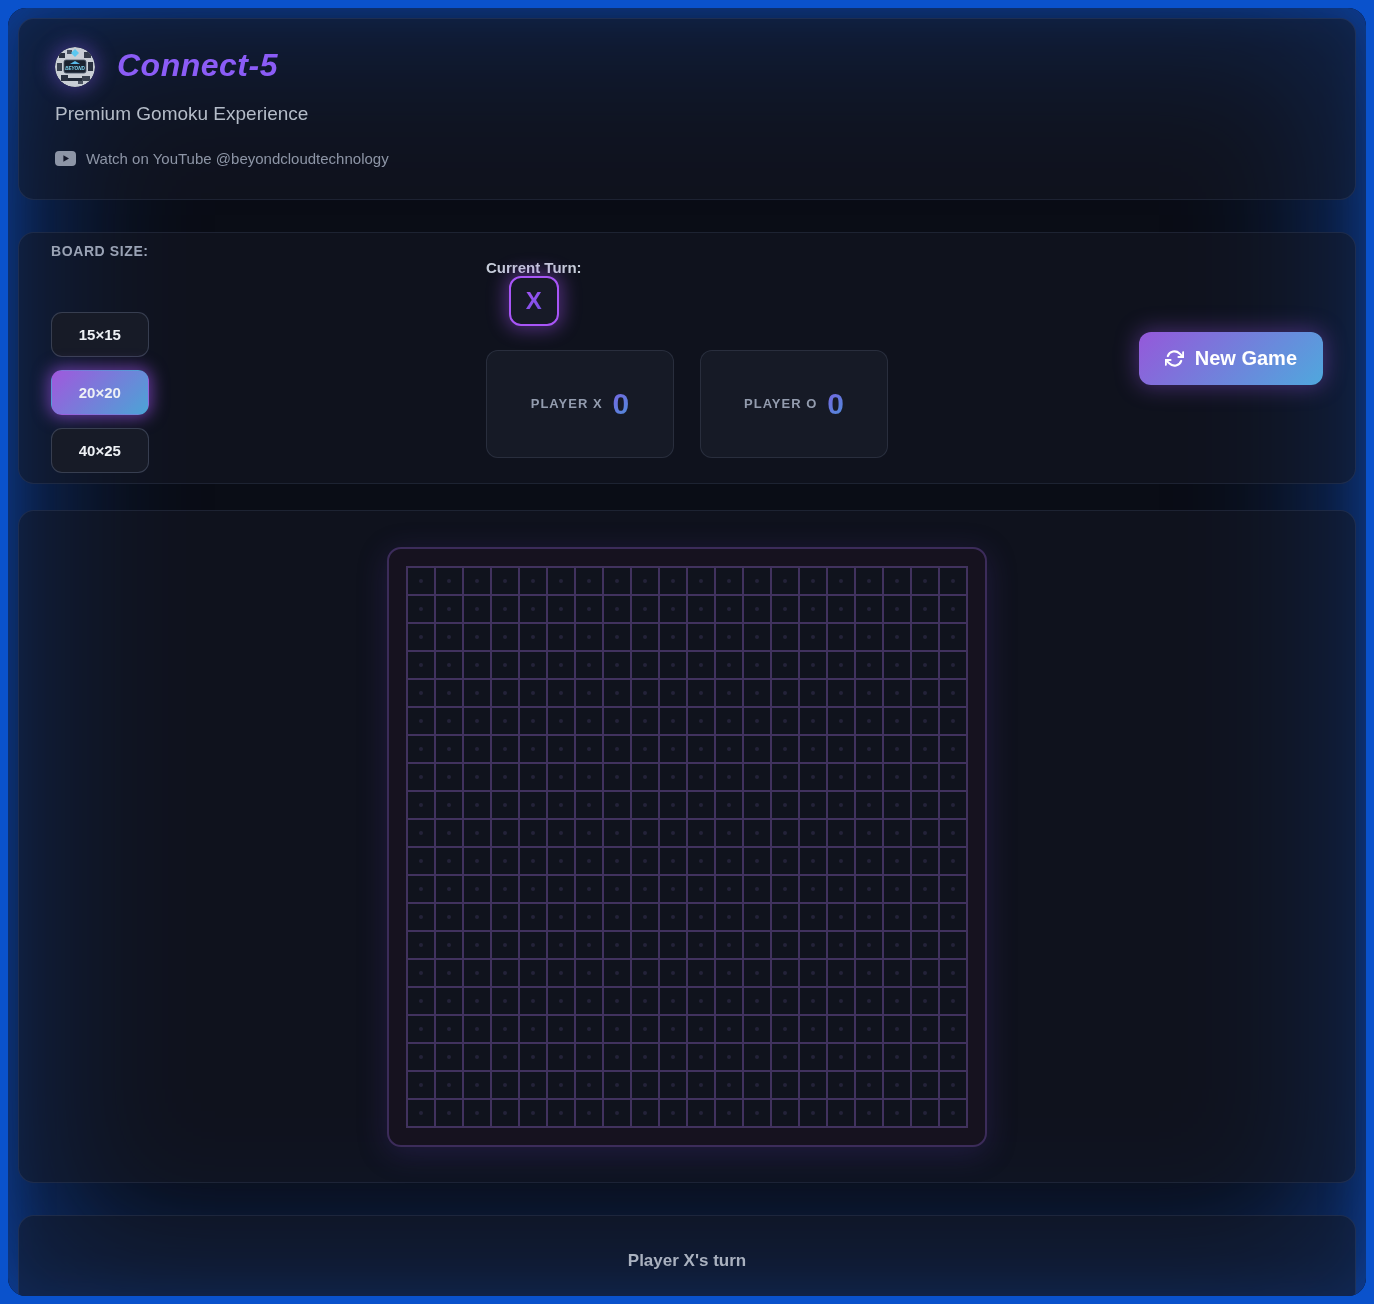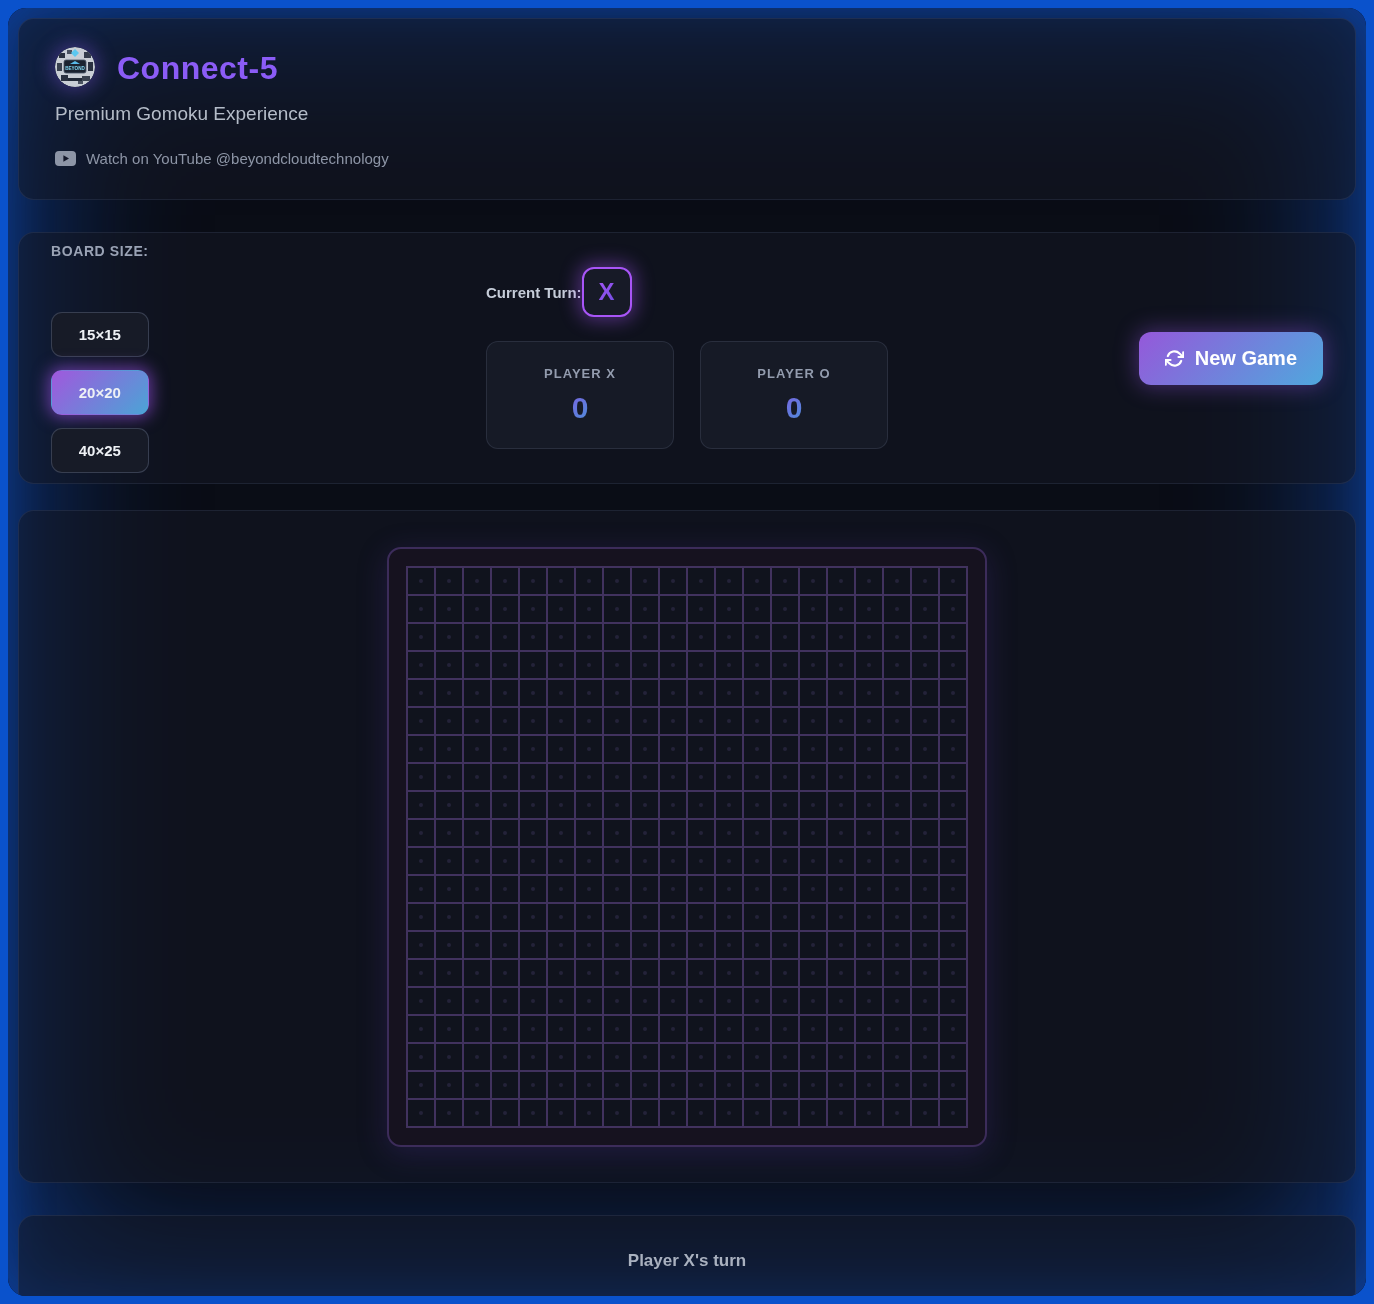--- a/index.html
+++ b/index.html
@@ -31,21 +31,21 @@
     position: relative;
     z-index: 1;
     margin: 0 10px;
     background: rgba(20, 24, 37, 0.55);
     border: 1px solid rgba(130, 148, 190, 0.13);
     border-radius: 16px;
   }
 
   
   .header-card { margin-top: 10px; height: 182px; padding: 28px 36px; }
-  .logo-row { display: flex; align-items: flex-end; gap: 22px; }
+  .logo-row { display: flex; align-items: flex-start; gap: 22px; font-style: italic; }
   .logo {
     width: 40px; height: 40px; border-radius: 50%;
     box-shadow: 0 0 18px 4px rgba(140, 92, 246, 0.35);
     flex: 0 0 auto;
   }
   .logo svg { display: block; border-radius: 50%; }
   .app-title {
     font-size: 32px; font-weight: bold; color: #8b5cf6; letter-spacing: 0.5px;
   }
   .subtitle { margin-top: 16px; font-size: 19px; color: #b4bcc8; }
@@ -74,40 +74,40 @@
   }
   .size-btn.active {
     background: linear-gradient(135deg, #a058dd 0%, #4ba4d6 100%);
     border-color: transparent;
     box-shadow: 0 0 16px 3px rgba(168, 85, 247, 0.55);
   }
   .center-col {
     position: absolute; left: 50%; transform: translateX(-50%);
     display: flex; flex-direction: column; align-items: flex-start;
   }
-  .turn-row { display: flex; align-items: center; margin-bottom: 24px; }
+  .turn-row { display: flex; align-items: center; margin-bottom: 24px; flex-direction: column; }
   .turn-label { font-size: 15px; font-weight: bold; color: #c6cdd9; }
   .turn-badge {
     width: 50px; height: 50px; border-radius: 12px;
     border: 2px solid #a855f7; background: #171a27;
     display: flex; align-items: center; justify-content: center;
     box-shadow: 0 0 18px 4px rgba(168, 85, 247, 0.40);
   }
   .turn-badge span {
     font-size: 24px; font-weight: bold;
     background: linear-gradient(135deg, #a855f7, #6d4de0);
     -webkit-background-clip: text; background-clip: text; color: transparent;
   }
   .scores-row { display: flex; gap: 26px; }
   .score-card {
     width: 188px; height: 108px;
     background: #161a26;
     border: 1px solid rgba(140, 155, 185, 0.16);
     border-radius: 12px;
-    display: flex; flex-direction: column; align-items: center; justify-content: center;
+    display: flex; flex-direction: row; align-items: center; justify-content: center;
     gap: 10px;
   }
   .score-name { font-size: 13px; font-weight: bold; color: #939cae; letter-spacing: 1px; }
   .score-value {
     font-size: 30px; font-weight: bold;
     background: linear-gradient(135deg, #7c62e2, #4a90d8);
     -webkit-background-clip: text; background-clip: text; color: transparent;
   }
   .new-game-btn {
     display: flex; align-items: center; gap: 11px;

